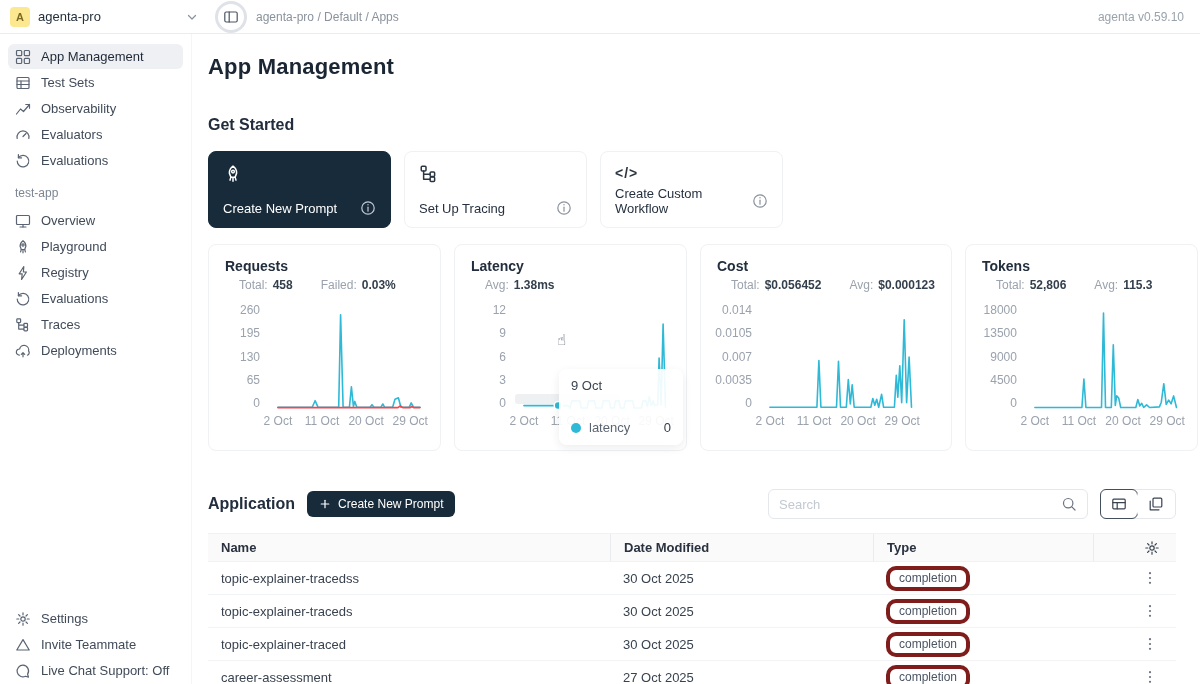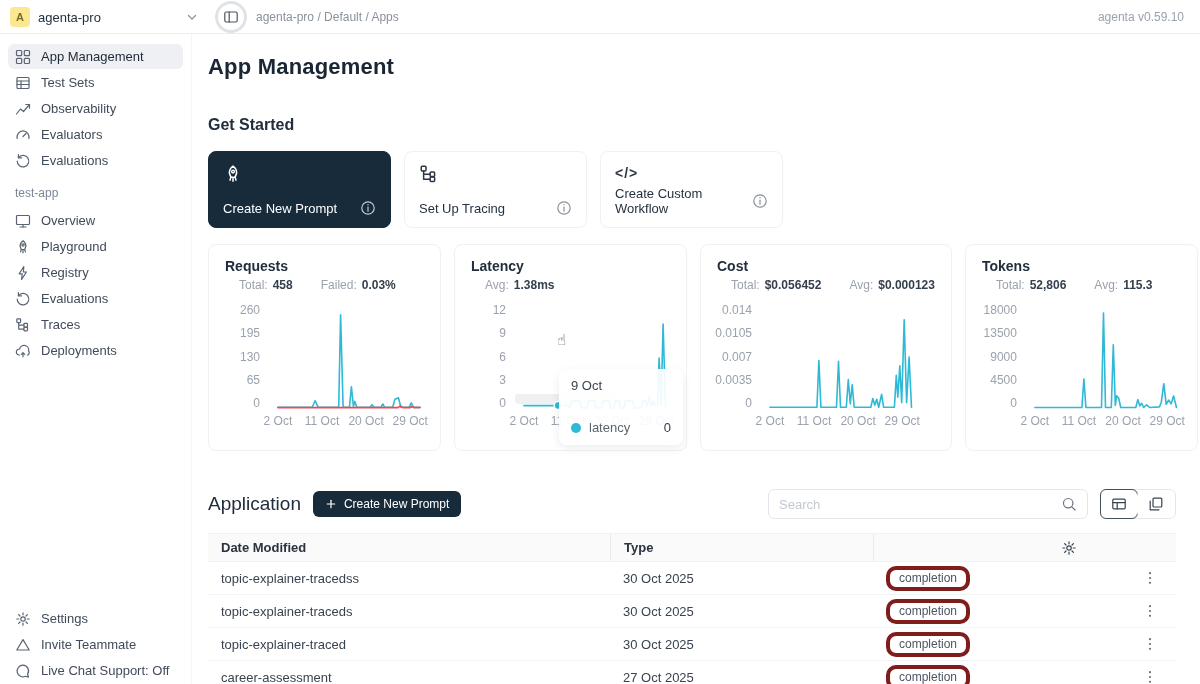--- a/index.html
+++ b/index.html
@@ -6,21 +6,21 @@
   html,body { width:1200px; height:684px; overflow:hidden; background:#fff;
     font-family:"Liberation Sans","DejaVu Sans",sans-serif; color:#1f2937; }
   .icn { width:16px; height:16px; fill:none; stroke:currentColor; stroke-width:1.2;
     stroke-linecap:round; stroke-linejoin:round; flex:none; display:block; }
 
   
   .top { height:34px; display:flex; align-items:center; padding:0 16px 0 10px;
     border-bottom:1px solid #ececef; }
   .avatar { width:20px; height:20px; border-radius:4px; background:#fbe890; color:#7a6a23;
     font-size:11px; font-weight:700; display:flex; align-items:center; justify-content:center; }
-  .ws { display:flex; align-items:flex-end; justify-content:space-between; width:162px;
+  .ws { display:flex; align-items:center; justify-content:space-between; width:162px;
     margin-left:8px; cursor:pointer; }
   .ws-label { font-size:13px; font-weight:500; color:#24303f; }
   .ws .icn { color:#8a929d; }
   .toggle-btn { width:26px; height:26px; margin-left:18px; border-radius:50%;
     display:flex; align-items:center; justify-content:center; color:#4b5563;
     box-shadow:0 0 0 3px #dfe2e7; background:#fff; cursor:pointer; }
   .crumb { margin-left:12px; font-size:12px; color:#8a929d; cursor:pointer; }
   .version { margin-left:auto; font-size:12px; color:#9aa2ad; }
 
   
@@ -81,21 +81,21 @@
   .tt-gap { height:27px; }
   .tt-row { display:flex; align-items:center; gap:8px; font-size:13px; }
   .tt-dot { width:10px; height:10px; border-radius:50%; flex:none; }
   .tt-name { color:#5b6572; }
   .tt-val { margin-left:auto; color:#333f4d; }
   .cursor-glyph { position:absolute; z-index:4; font-size:15px; color:#4b5563;
     text-shadow:0 0 2px #fff; }
 
   
   .app-head { display:flex; align-items:center; margin-top:38px; gap:12px; }
-  .app-title { font-size:19px; font-weight:400; color:#222e3d; }
+  .app-title { font-size:16px; font-weight:700; color:#222e3d; }
   .btn-dark { display:flex; align-items:center; gap:7px; background:#182b3a; color:#fff;
     border:none; border-radius:6px; height:26px; padding:0 12px; font-size:12px;
     font-family:inherit; cursor:pointer; }
   .btn-dark .icn { width:12px; height:12px; stroke-width:1.6; }
   .search-box { margin-left:auto; width:320px; height:30px; border:1px solid #e4e7eb;
     border-radius:6px; display:flex; align-items:center; padding:0 10px; gap:8px; }
   .search-box input { flex:1; border:none; outline:none; font-size:13px; color:#374151;
     font-family:inherit; background:transparent; }
   .search-box input::placeholder { color:#c3c9d1; }
   .search-box .icn { color:#6b7280; }
@@ -509,20 +509,21 @@
                 <rect x="5" y="2.2" width="8.8" height="8.8" rx="1"></rect>
                 <path d="M11 13.8H2.2V5"></path>
               </svg>
             </span>
         </div>
       </div>
     </div>
 
     <div class="tbl">
       <div class="t-head" id="t-head">
+          <div class="hc">Name</div>
           <div class="hc">Date Modified</div>
           <div class="hc">Type</div>
           <div class="hc actions">
             <span>
               <svg class="icn" viewBox="0 0 16 16">
                 <circle cx="8" cy="8" r="2.2"></circle>
                 <path d="M8 1.8v2M8 12.2v2M1.8 8h2M12.2 8h2M3.6 3.6l1.4 1.4M11 11l1.4 1.4M12.4 3.6L11 5M5 11l-1.4 1.4"></path>
               </svg>
             </span>
           </div>

